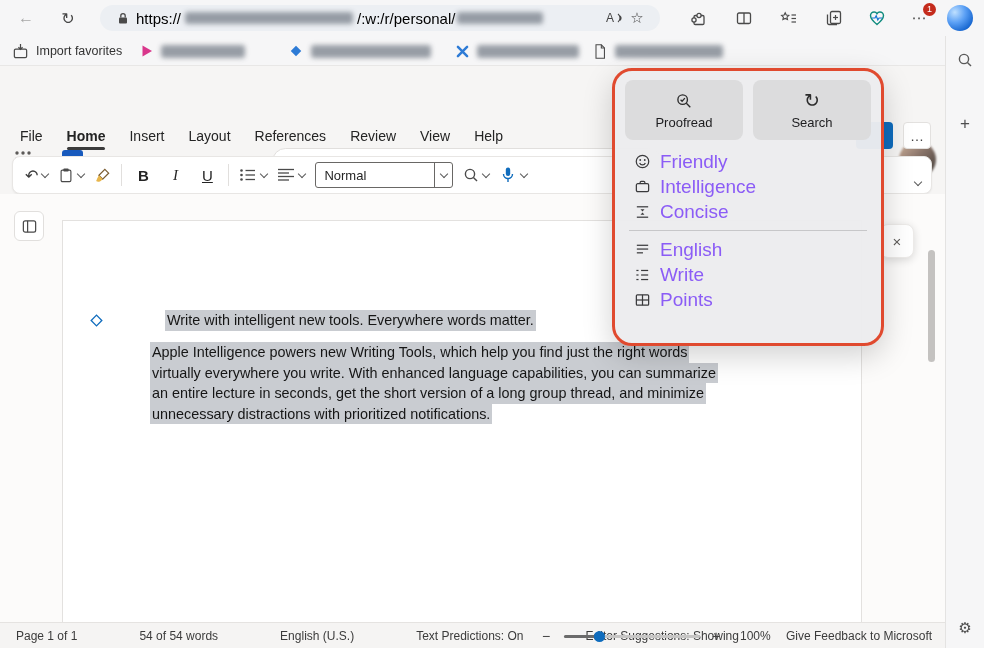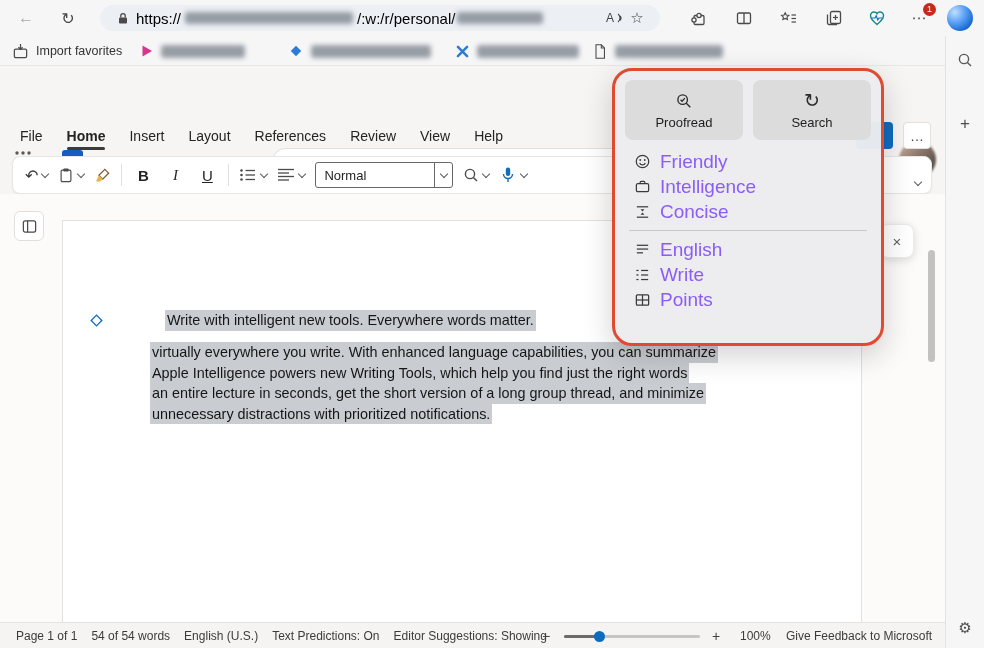--- a/index.html
+++ b/index.html
@@ -65,21 +65,21 @@
   .panel-toggle { position:absolute; left:14px; top:17px; width:30px; height:30px; background:#fff; border:1px solid #E1DFDD; border-radius:6px; display:flex; align-items:center; justify-content:center; }
   .hl { display:table; background:#C9CCD1; color:#161616; font-size:14.4px; line-height:20.6px; padding:0 2px; white-space:nowrap; }
   .doc-heading { position:absolute; left:150px; top:116px;margin-left:15px; }
   .doc-body { position:absolute; left:150px; top:148px; }
   .scroll-thumb { position:absolute; left:928px; top:56px; width:7px; height:112px; background:#C4C2C0; border-radius:4px; }
   .close-x { position:absolute; left:880px; top:30px; width:34px; height:34px; background:#fff; border:1px solid #ECEAE8; border-radius:8px;
              box-shadow:0 2px 8px rgba(0,0,0,.14); color:#5f5d5b; font-size:15px; display:flex; align-items:center; justify-content:center; z-index:5; }
 
   
   .statusbar { position:absolute; left:0; bottom:0; width:945px; height:26px; background:#F5F4F3; border-top:1px solid #E5E3E1;
-               display:flex; align-items:center; font-size:12px; color:#3b3b3b; }
+               display:flex; align-items:center; font-size:12px; color:#3b3b3b;gap:48px; }
   .st-item { margin-left:14px; white-space:nowrap; }
   .st-item:first-child { margin-left:16px; }
   .zoom-minus { position:absolute; left:536px; top:0; height:26px; width:20px; display:flex; align-items:center; justify-content:center; font-size:14px; color:#424242; }
   .zoom-track { position:absolute; left:564px; top:12px; width:136px; height:3px; background:#C6C5C4; border-radius:2px; }
   .zoom-fill { position:absolute; left:564px; top:12px; width:34px; height:3px; background:#6b6b6b; border-radius:2px; }
   .zoom-thumb { position:absolute; left:594px; top:8px; width:11px; height:11px; border-radius:50%; background:#0F6CBD; }
   .zoom-plus { position:absolute; left:706px; top:0; height:26px; width:20px; display:flex; align-items:center; justify-content:center; font-size:14px; color:#424242; }
   .zoom-level { position:absolute; left:740px; top:6px; }
   .feedback { position:absolute; left:786px; top:6px; }
 
@@ -357,22 +357,22 @@
     <div style="position:absolute;left:89px;top:119px;">
       <svg width="15" height="15" viewBox="0 0 16 16">
           <rect x="4" y="4" width="8" height="8" transform="rotate(45 8 8)" fill="none" stroke="#0F6CBD" stroke-width="1.4"></rect>
         </svg>
     </div>
 
     <div class="doc-heading">
       <span class="hl">Write with intelligent new tools. Everywhere words matter.</span>
     </div>
     <div class="doc-body">
+      <span class="hl">Apple Intelligence powers new Writing Tools, which help you find just the right words</span>
       <span class="hl">virtually everywhere you write. With enhanced language capabilities, you can summarize</span>
-      <span class="hl">Apple Intelligence powers new Writing Tools, which help you find just the right words</span>
       <span class="hl">an entire lecture in seconds, get the short version of a long group thread, and minimize</span>
       <span class="hl">unnecessary distractions with prioritized notifications.</span>
     </div>
 
     <div class="scroll-thumb"></div>
     <div class="close-x">
         <span>×</span>
       </div>
   </div>
 

